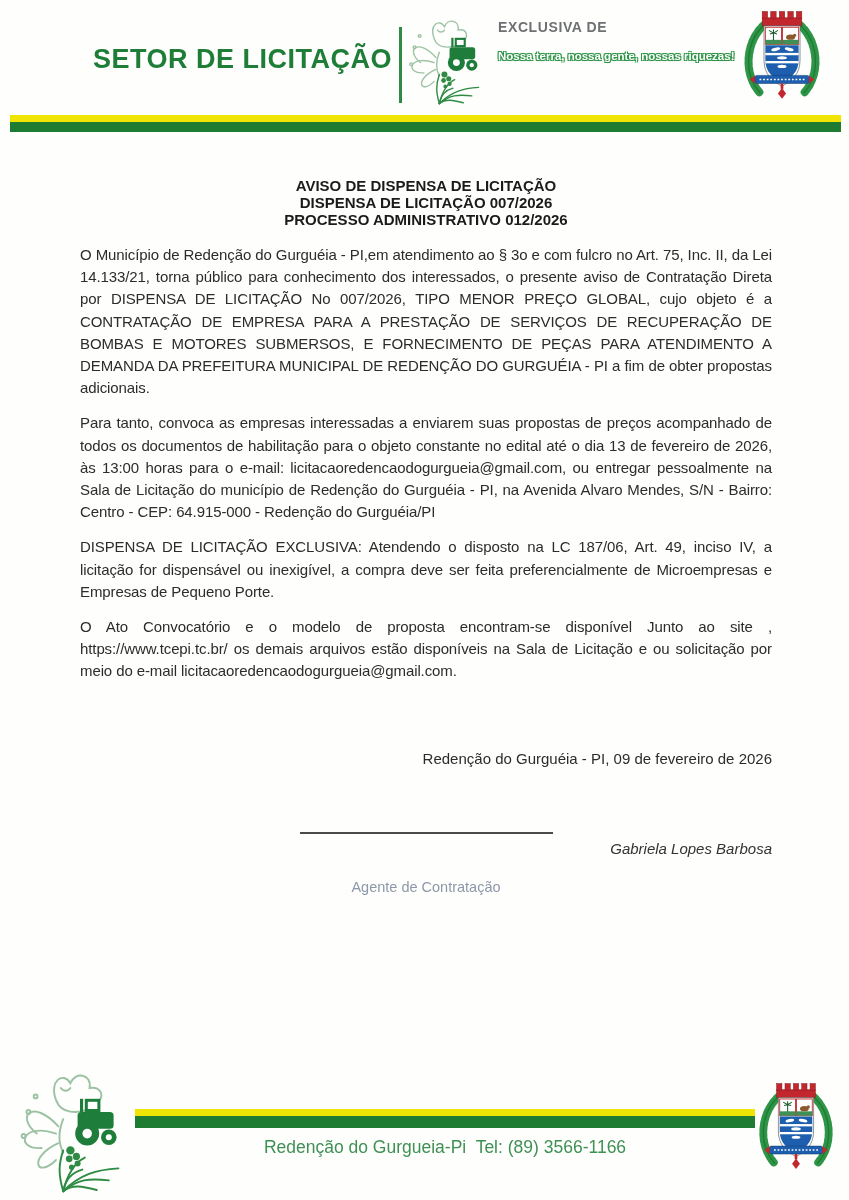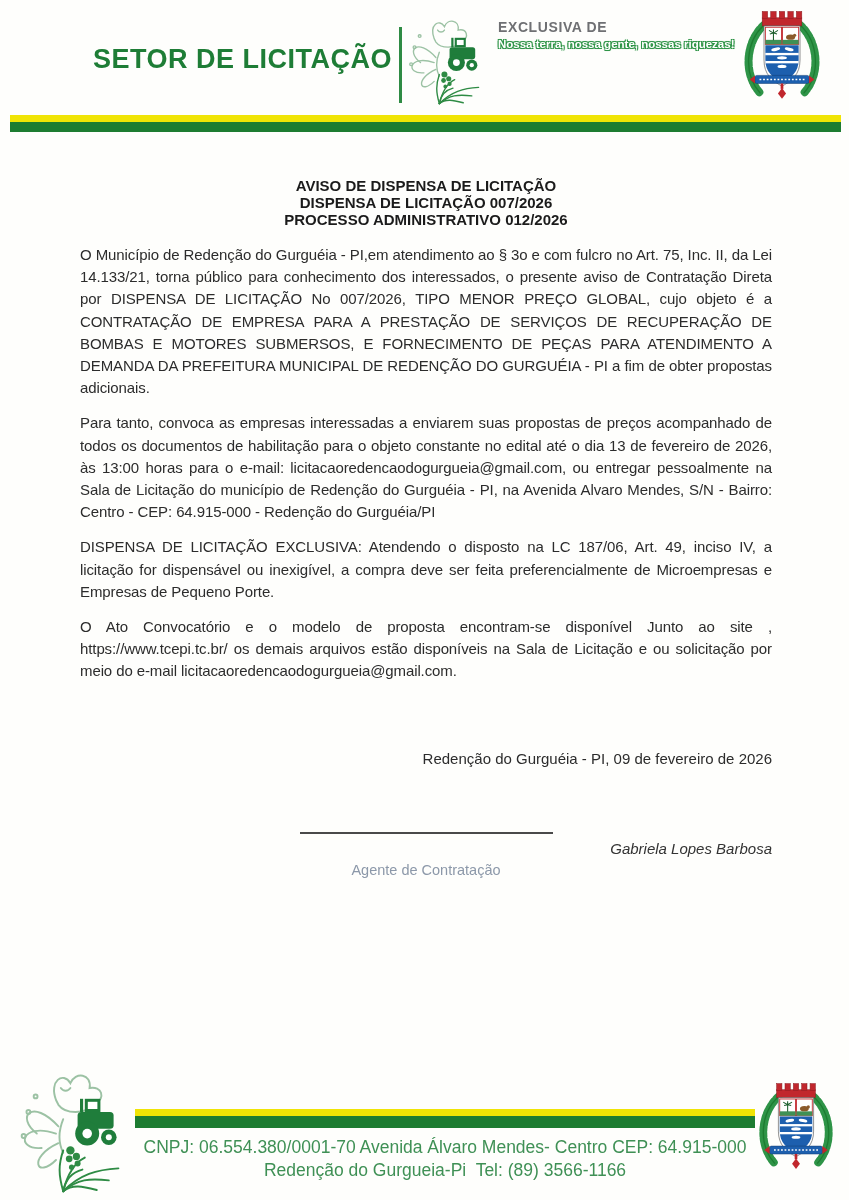--- a/index.html
+++ b/index.html
@@ -16,36 +16,36 @@
   }
   .header-divider {
     position:absolute; left:399px; top:27px; width:3px; height:76px;
     background:#2e8b44;
   }
   .flor-header { position:absolute; left:400px; top:12px; width:94px; height:96px; }
   .logo-block { position:absolute; left:498px; top:19px; width:260px; }
   .logo-pretitle { font-size:14px; font-weight:bold; color:#6f7073; letter-spacing:.6px; }
   .logo-title { font-size:29px; font-weight:bold; color:#1a7c35; line-height:26px; letter-spacing:-.3px; white-space:nowrap; }
   .logo-tagline {
-    margin-top:3px; font-size:11.5px; font-weight:bold; color:#fff; white-space:nowrap;
+    margin-top:15px; font-size:11.5px; font-weight:bold; color:#fff; white-space:nowrap;
     text-shadow:-1px -1px 0 #2f9447, 1px -1px 0 #2f9447, -1px 1px 0 #2f9447, 1px 1px 0 #2f9447, 0 0 2px #2f9447;
   }
   .crest-header { position:absolute; left:736px; top:7px; width:92px; height:108px; }
   .top-stripe { position:absolute; left:10px; right:8px; top:115px; }
   .stripe-yellow { height:7px; background:#f0e405; }
   .stripe-green  { height:10px; background:#1d7c31; }
 
   
   .content { position:absolute; left:80px; top:177px; width:692px; color:#2c2c2c; }
   .doc-title { text-align:center; font-weight:bold; font-size:15px; line-height:17px; color:#1b1b1b; margin-bottom:16px; }
   .para { font-size:15px; line-height:22.2px; text-align:justify; margin:0 0 13px 0; letter-spacing:-.1px; }
   .date-line { margin-top:65px; text-align:right; font-size:15px; line-height:22px; }
   .sig-rule { width:253px; margin:62px auto 0 auto; border-top:2px solid #4a4a4a; }
   .sig-name { margin-top:6px; text-align:right; font-size:15px; color:#333;font-style:italic; }
-  .sig-role { margin-top:5px; text-align:center; font-size:14.5px; color:#8c98a9; }
+  .sig-role { margin-top:22px; text-align:center; font-size:14.5px; color:#8c98a9; }
 
   
   .flor-footer { position:absolute; left:8px; top:1062px; width:132px; height:136px; }
   .footer-stripe { position:absolute; left:135px; width:620px; top:1109px; }
   .footer-stripe .stripe-yellow { height:7px; }
   .footer-stripe .stripe-green { height:12px; }
   .footer-text { position:absolute; left:135px; width:620px; top:1136px; text-align:center; color:#3f9055; }
   .footer-line1 { font-size:17.5px; line-height:22.5px; white-space:pre; }
   .footer-line2 { font-size:17.5px; line-height:22.5px; white-space:pre; }
   .crest-footer { position:absolute; left:752px; top:1072px; width:88px; height:120px; }
@@ -175,20 +175,19 @@
   </div>
 
   <svg class="flor-footer">
       <use href="#sym-flor"></use>
     </svg>
   <div class="footer-stripe">
     <div class="stripe-yellow"></div>
     <div class="stripe-green"></div>
   </div>
   <div class="footer-text">
-    <div class="footer-line1">CNPJ: 06.554.380/0001-70 Avenida Álvaro Mendes- Centro CEP: 64.915-000</div>
     <div class="footer-line2">Redenção do Gurgueia-Pi  Tel: (89) 3566-1166</div>
   </div>
   <svg class="crest-footer">
       <use href="#sym-brasao"></use>
     </svg>
 
 </div>
 
 </body></html>

